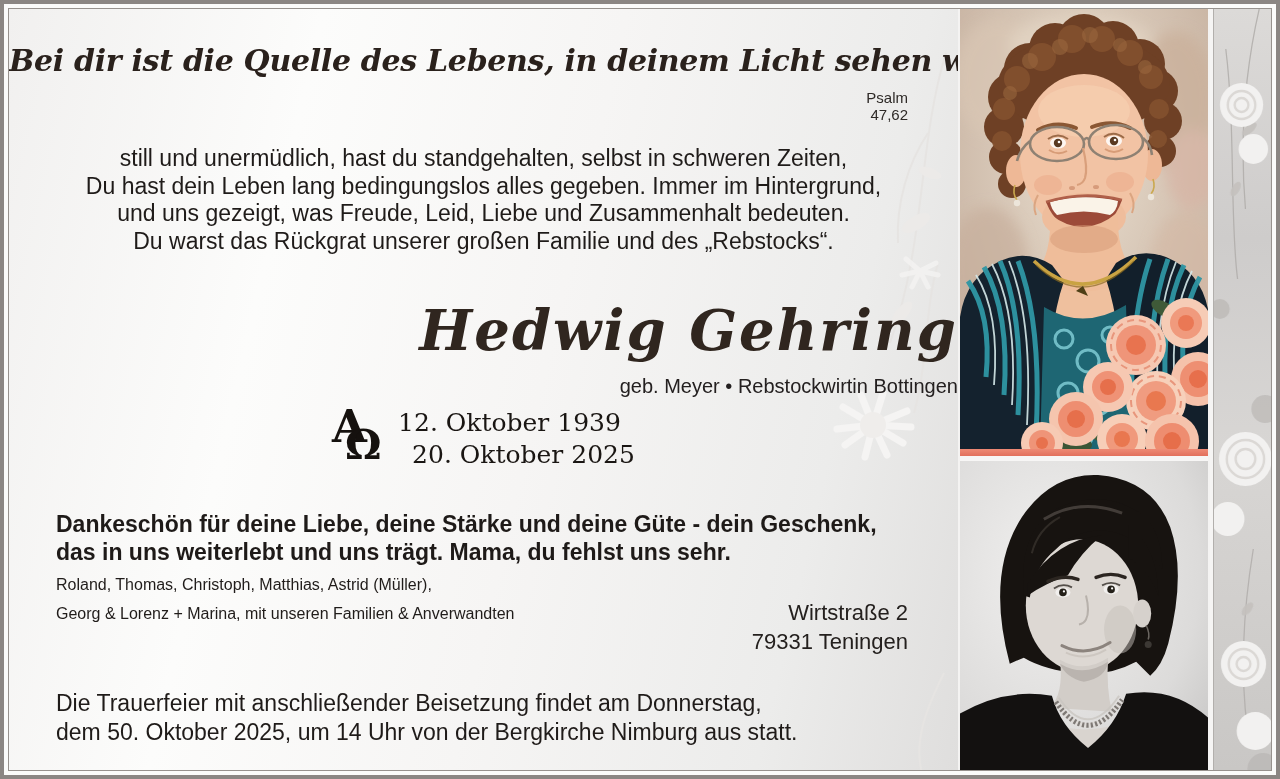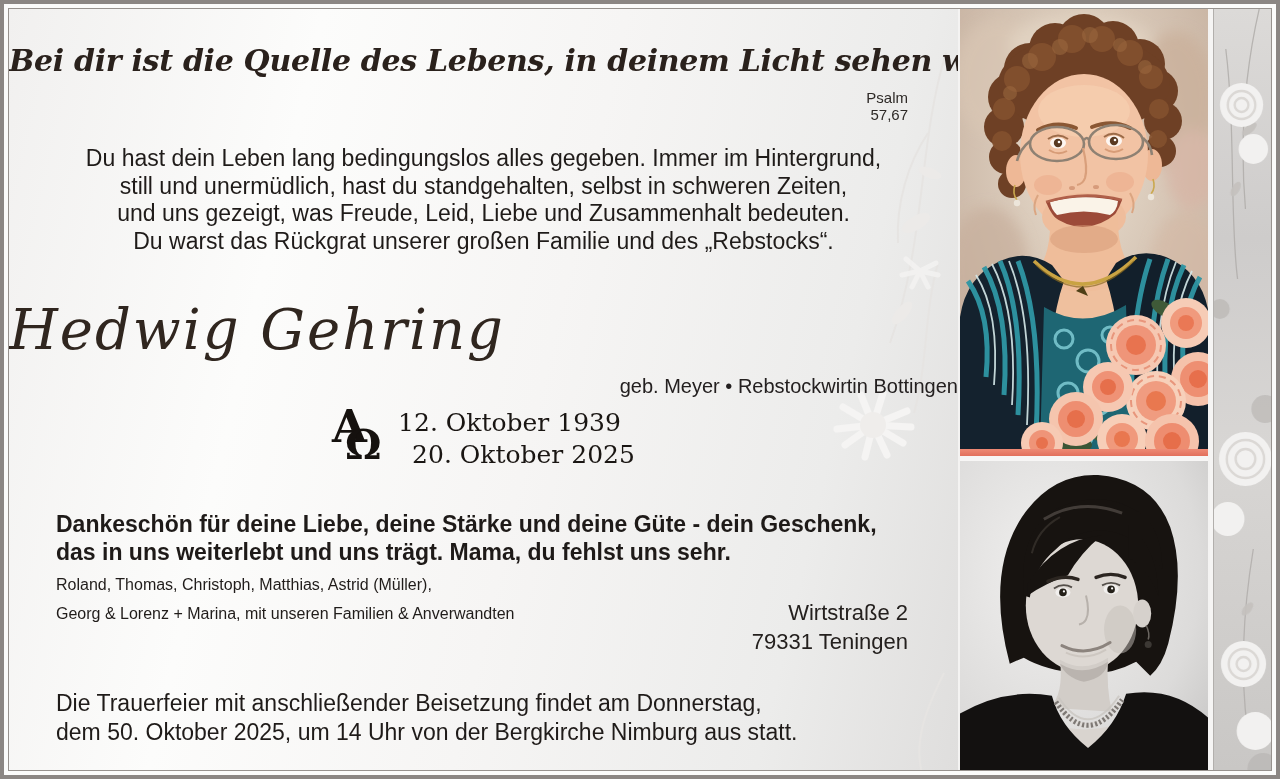--- a/index.html
+++ b/index.html
@@ -42,22 +42,22 @@
   .psalm {
     position:absolute; top:80px; right:50px;
     text-align:right; font-size:15px; line-height:17px; color:#2e2a27;
   }
   .tribute {
     position:absolute; top:136px; left:0; width:100%;
     text-align:center; font-size:23px; line-height:27.5px; color:#1f1b19;
   }
   .name {
     position:absolute; top:288px; left:0; width:100%;
-    text-align:left;
-    font-family:"DejaVu Serif", serif; font-style:italic; font-weight:400;
+    text-align:right;
+    font-family:"DejaVu Serif", serif; font-style:italic; font-weight:700;
     font-size:56px; color:#30261f; letter-spacing:2px;
   }
   .subtitle {
     position:absolute; top:366px; left:0; width:100%;
     text-align:right; font-size:20px; color:#242020;
   }
   .dates-row {
     position:absolute; top:398px; left:0; width:100%;
     display:flex; justify-content:center; align-items:center; gap:14px;
   }
@@ -156,26 +156,26 @@
           <path d="M142,258 l-8,16"></path>
             <path d="M142,258 l-18,4"></path>
             <path d="M142,258 l-14,-12"></path>
         </g>
       </svg>
 
       <div class="quote">Bei dir ist die Quelle des Lebens, in deinem Licht sehen wir das Licht.</div>
 
       <div class="psalm">
         <div>Psalm</div>
-        <div>57,67</div>
+        <div>47,62</div>
       </div>
 
       <div class="tribute">
+        <div>still und unermüdlich, hast du standgehalten, selbst in schweren Zeiten,</div>
         <div>Du hast dein Leben lang bedingungslos alles gegeben. Immer im Hintergrund,</div>
-        <div>still und unermüdlich, hast du standgehalten, selbst in schweren Zeiten,</div>
         <div>und uns gezeigt, was Freude, Leid, Liebe und Zusammenhalt bedeuten.</div>
         <div>Du warst das Rückgrat unserer großen Familie und des „Rebstocks“.</div>
       </div>
 
       <div class="name">Hedwig Gehring</div>
       <div class="subtitle">geb. Meyer  •  Rebstockwirtin Bottingen</div>
 
       <div class="dates-row">
         <div class="monogram">
           <span class="alpha">A</span>

